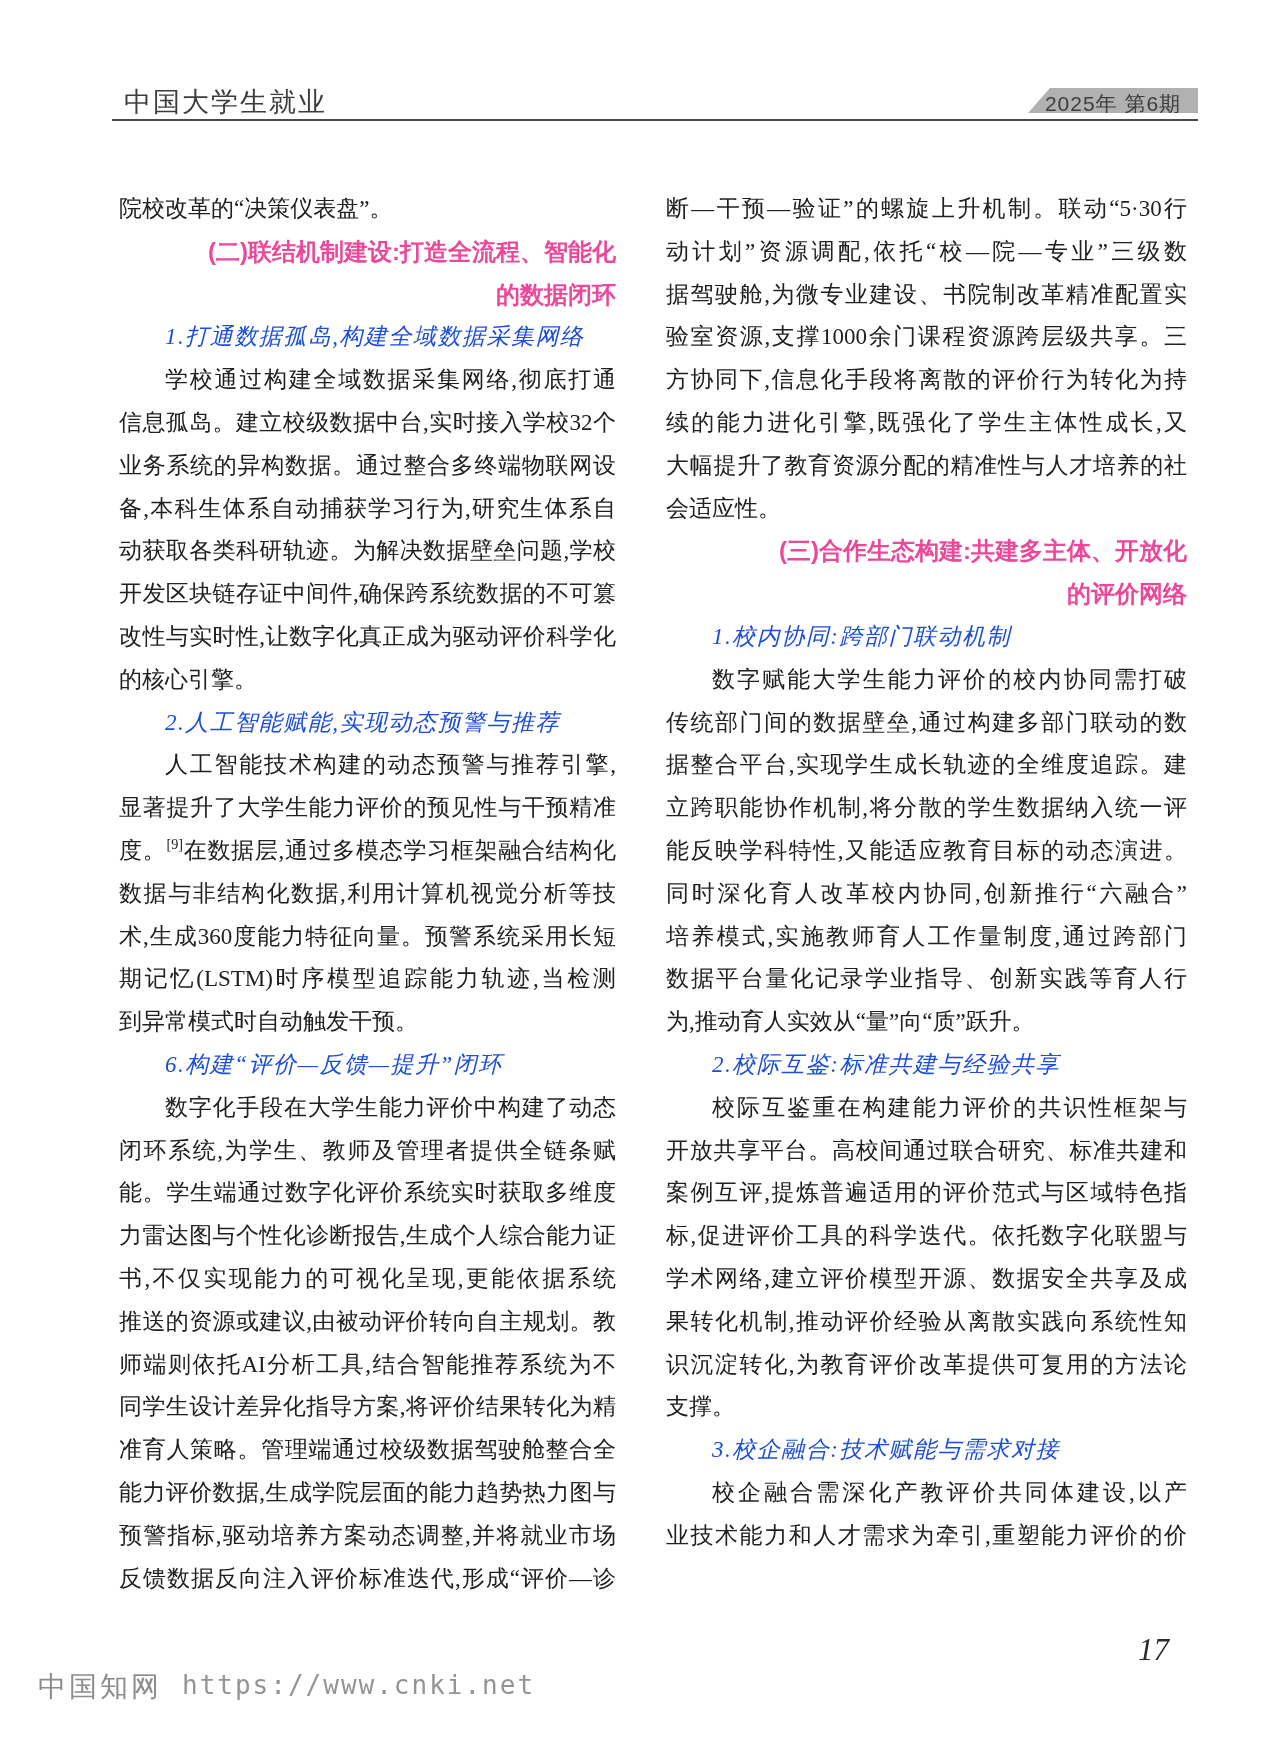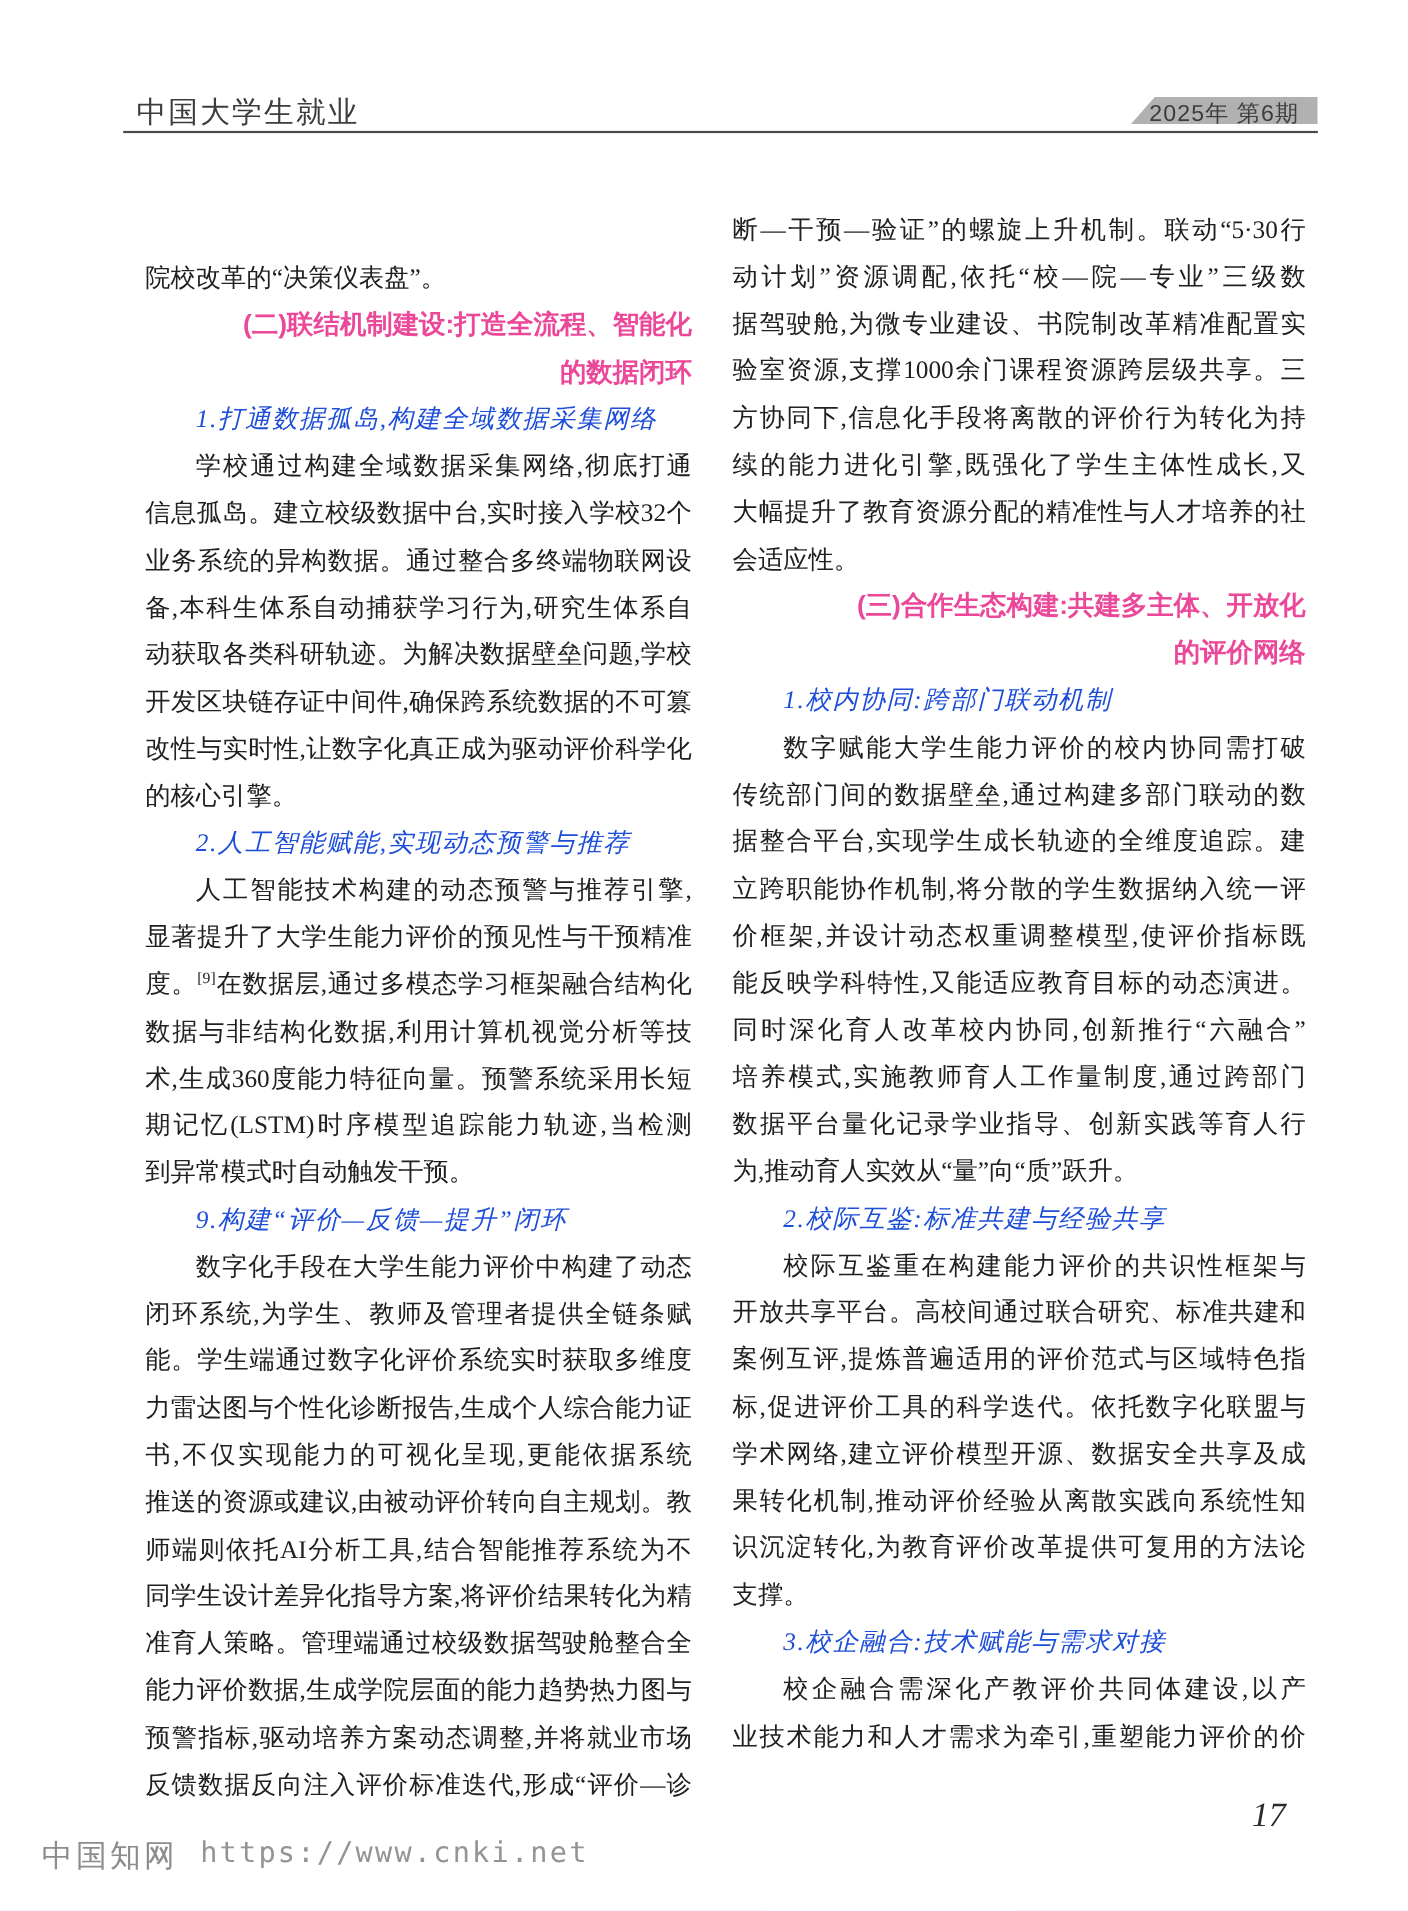--- a/index.html
+++ b/index.html
@@ -29,21 +29,21 @@
     font-size:21px;line-height:31px;
     color:#3d3d3d;letter-spacing:1px;
     font-family:"Liberation Sans","DejaVu Sans",sans-serif;
   }
   #header-rule{
     position:absolute;left:112px;top:119px;
     width:1086px;height:2px;background:#4a4a4a;
   }
   
   .col{position:absolute;top:188px;}
-  #col-left {left:132px;width:497px;margin-top:44px;}
+  #col-left {left:119px;width:497px;}
   #col-right{left:666px;width:521px;}
   .line{
     height:42.8px;line-height:42.8px;
     font-size:23px;
     overflow:hidden;white-space:nowrap;
     color:#202020;
   }
   .line.body{
     text-align:justify;text-align-last:justify;
     white-space:normal;
@@ -98,21 +98,21 @@
       <div class="line body">改性与实时性,让数字化真正成为驱动评价科学化</div>
       <div class="line end">的核心引擎。</div>
       <div class="line sub indent">2.人工智能赋能,实现动态预警与推荐</div>
       <div class="line body indent">人工智能技术构建的动态预警与推荐引擎,</div>
       <div class="line body">显著提升了大学生能力评价的预见性与干预精准</div>
       <div class="line body">度。<sup>[9]</sup>在数据层,通过多模态学习框架融合结构化</div>
       <div class="line body">数据与非结构化数据,利用计算机视觉分析等技</div>
       <div class="line body">术,生成360度能力特征向量。预警系统采用长短</div>
       <div class="line body">期记忆(LSTM)时序模型追踪能力轨迹,当检测</div>
       <div class="line end">到异常模式时自动触发干预。</div>
-      <div class="line sub indent">9.构建“评价—反馈—提升”闭环</div>
+      <div class="line sub indent">6.构建“评价—反馈—提升”闭环</div>
       <div class="line body indent">数字化手段在大学生能力评价中构建了动态</div>
       <div class="line body">闭环系统,为学生、教师及管理者提供全链条赋</div>
       <div class="line body">能。学生端通过数字化评价系统实时获取多维度能</div>
       <div class="line body">力雷达图与个性化诊断报告,生成个人综合能力证</div>
       <div class="line body">书,不仅实现能力的可视化呈现,更能依据系统</div>
       <div class="line body">推送的资源或建议,由被动评价转向自主规划。教</div>
       <div class="line body">师端则依托AI分析工具,结合智能推荐系统为不</div>
       <div class="line body">同学生设计差异化指导方案,将评价结果转化为精</div>
       <div class="line body">准育人策略。管理端通过校级数据驾驶舱整合全校</div>
       <div class="line body">能力评价数据,生成学院层面的能力趋势热力图与</div>
@@ -128,21 +128,20 @@
       <div class="line body">续的能力进化引擎,既强化了学生主体性成长,又</div>
       <div class="line body">大幅提升了教育资源分配的精准性与人才培养的社</div>
       <div class="line end">会适应性。</div>
       <div class="line head indent">(三)合作生态构建:共建多主体、开放化</div>
       <div class="line head">的评价网络</div>
       <div class="line sub indent">1.校内协同:跨部门联动机制</div>
       <div class="line body indent">数字赋能大学生能力评价的校内协同需打破</div>
       <div class="line body">传统部门间的数据壁垒,通过构建多部门联动的数</div>
       <div class="line body">据整合平台,实现学生成长轨迹的全维度追踪。建</div>
       <div class="line body">立跨职能协作机制,将分散的学生数据纳入统一评</div>
-      <div class="line body">价框架,并设计动态权重调整模型,使评价指标既</div>
       <div class="line body">能反映学科特性,又能适应教育目标的动态演进。</div>
       <div class="line body">同时深化育人改革校内协同,创新推行“六融合”</div>
       <div class="line body">培养模式,实施教师育人工作量制度,通过跨部门</div>
       <div class="line body">数据平台量化记录学业指导、创新实践等育人行</div>
       <div class="line end">为,推动育人实效从“量”向“质”跃升。</div>
       <div class="line sub indent">2.校际互鉴:标准共建与经验共享</div>
       <div class="line body indent">校际互鉴重在构建能力评价的共识性框架与</div>
       <div class="line body">开放共享平台。高校间通过联合研究、标准共建和</div>
       <div class="line body">案例互评,提炼普遍适用的评价范式与区域特色指</div>
       <div class="line body">标,促进评价工具的科学迭代。依托数字化联盟与</div>

